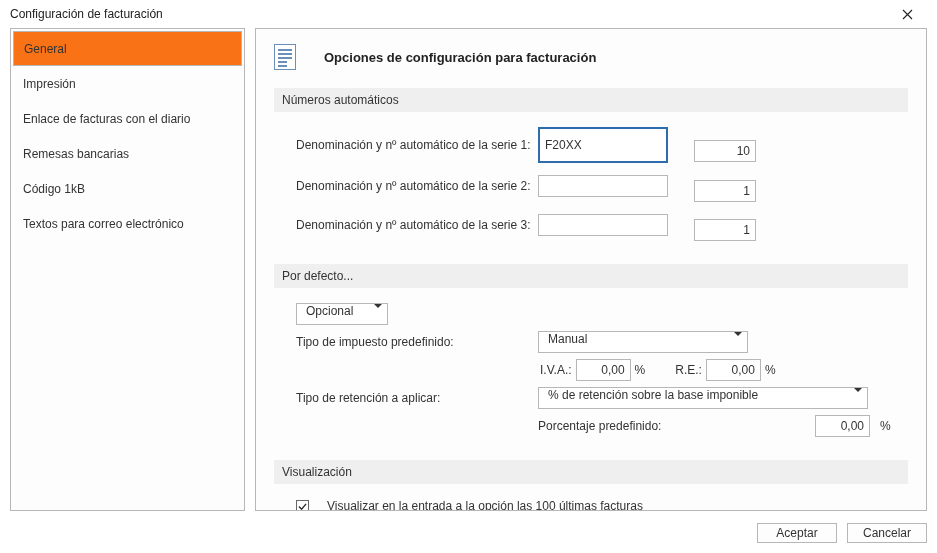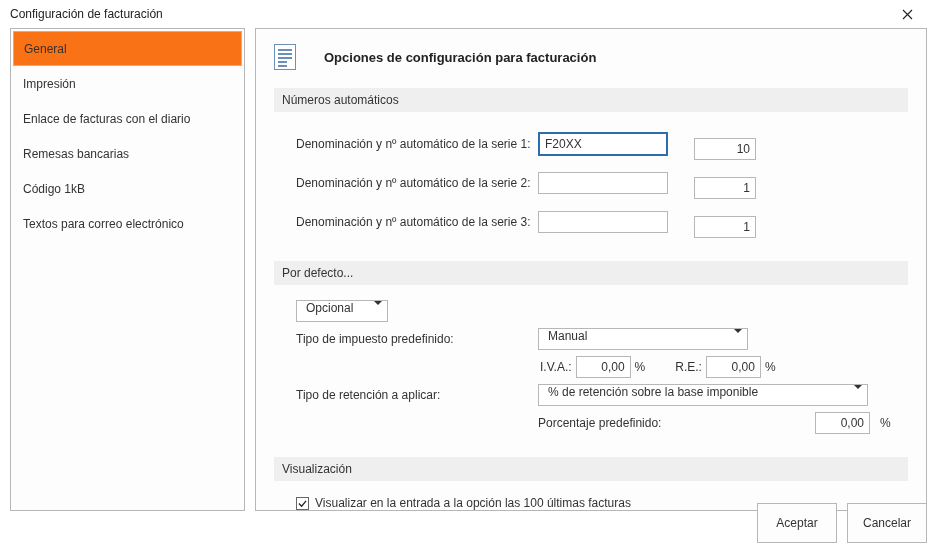--- a/index.html
+++ b/index.html
@@ -47,49 +47,49 @@
   }
   .row label { white-space: nowrap; }
   .colA { width: 232px; }
 
   input[type=text], .select, .combo {
     border: 1px solid #b7b7b7; height: 22px; background: #fff;
     padding: 0 5px; font-size: 12px;
   }
   .num { text-align: right; }
   .serie-text { width: 130px; }
-  .serie-text.highlight { border: 2px solid #2d6cae; outline:none; height:24px; }
+  .serie-text.highlight { border: 2px solid #2d6cae; outline:none; height:36px; }
   .serie-num { width: 62px; margin-top: 11px; }
   .gap-after { margin-right: 6px; }
 
   .select { display: inline-flex; align-items: flex-start; justify-content: space-between; padding-right:2px; cursor:pointer; background:#fff;}
   .select .val { padding: 0 4px; }
   .select .arrow { width: 15px; display:flex; align-items:center; justify-content:center; }
   .caret { width:0; height:0; border-left:4px solid transparent; border-right:4px solid transparent; border-top:4px solid #333; }
 
   .sel-opcional { width: 92px; }
   .sel-manual   { width: 210px; }
   .sel-ret      { width: 330px; }
 
   .ivablock { display:flex; align-items:center; gap:4px; }
   .ivablock label { margin-left: 2px; }
   .ivablock .sp { width: 20px; }
   .iva-in { width: 55px; }
   .porc-in { width: 55px; }
   .porc-label { margin-right: auto; }
 
-  .chk { display:flex; align-items:center; gap:6px; }
+  .chk { display:flex; align-items:center; gap:18px; }
   .chk .box { width:13px; height:13px; border:1px solid #666; display:flex; align-items:center; justify-content:center; background:#fff;}
   .chk .box svg { width:9px; height:9px; }
 
   .footer {
     position: absolute; bottom: 10px; right: 10px; display:flex; gap:10px;
   }
   .footer button {
-    width: 80px; height: 40px; border:1px solid #b7b7b7; background:#fdfdfd; cursor:pointer;
+    width: 80px; height: 20px; border:1px solid #b7b7b7; background:#fdfdfd; cursor:pointer;
   }
 </style>
 </head>
 <body>
 
 <div class="window">
   <div class="titlebar">
     <span class="title">Configuración de facturación</span>
     <div class="close">
       <svg width="11" height="11" viewBox="0 0 11 11">

